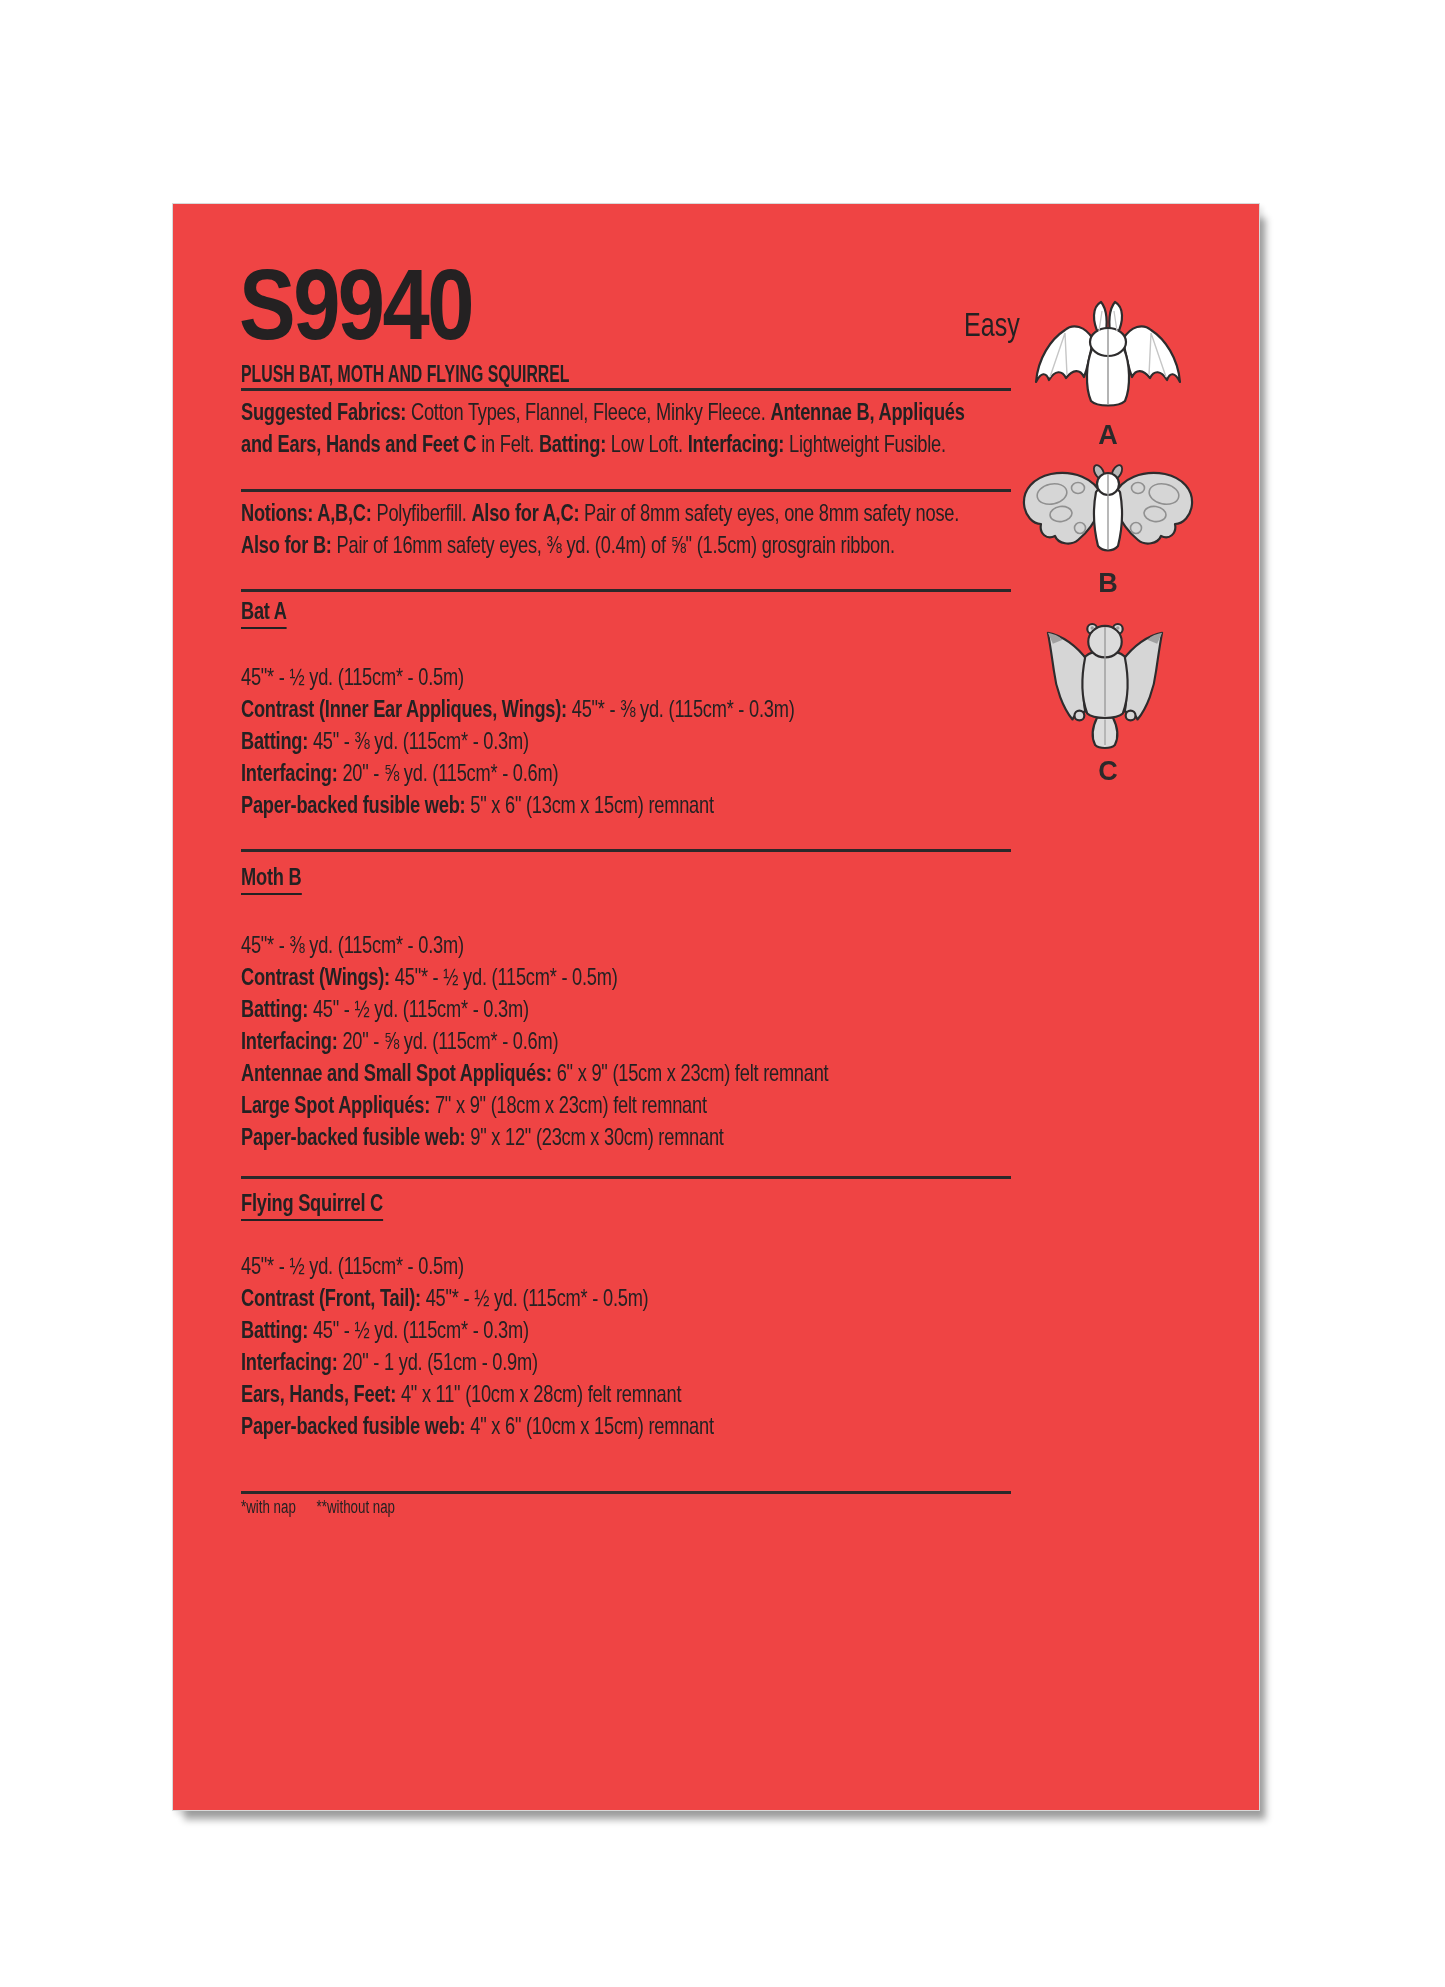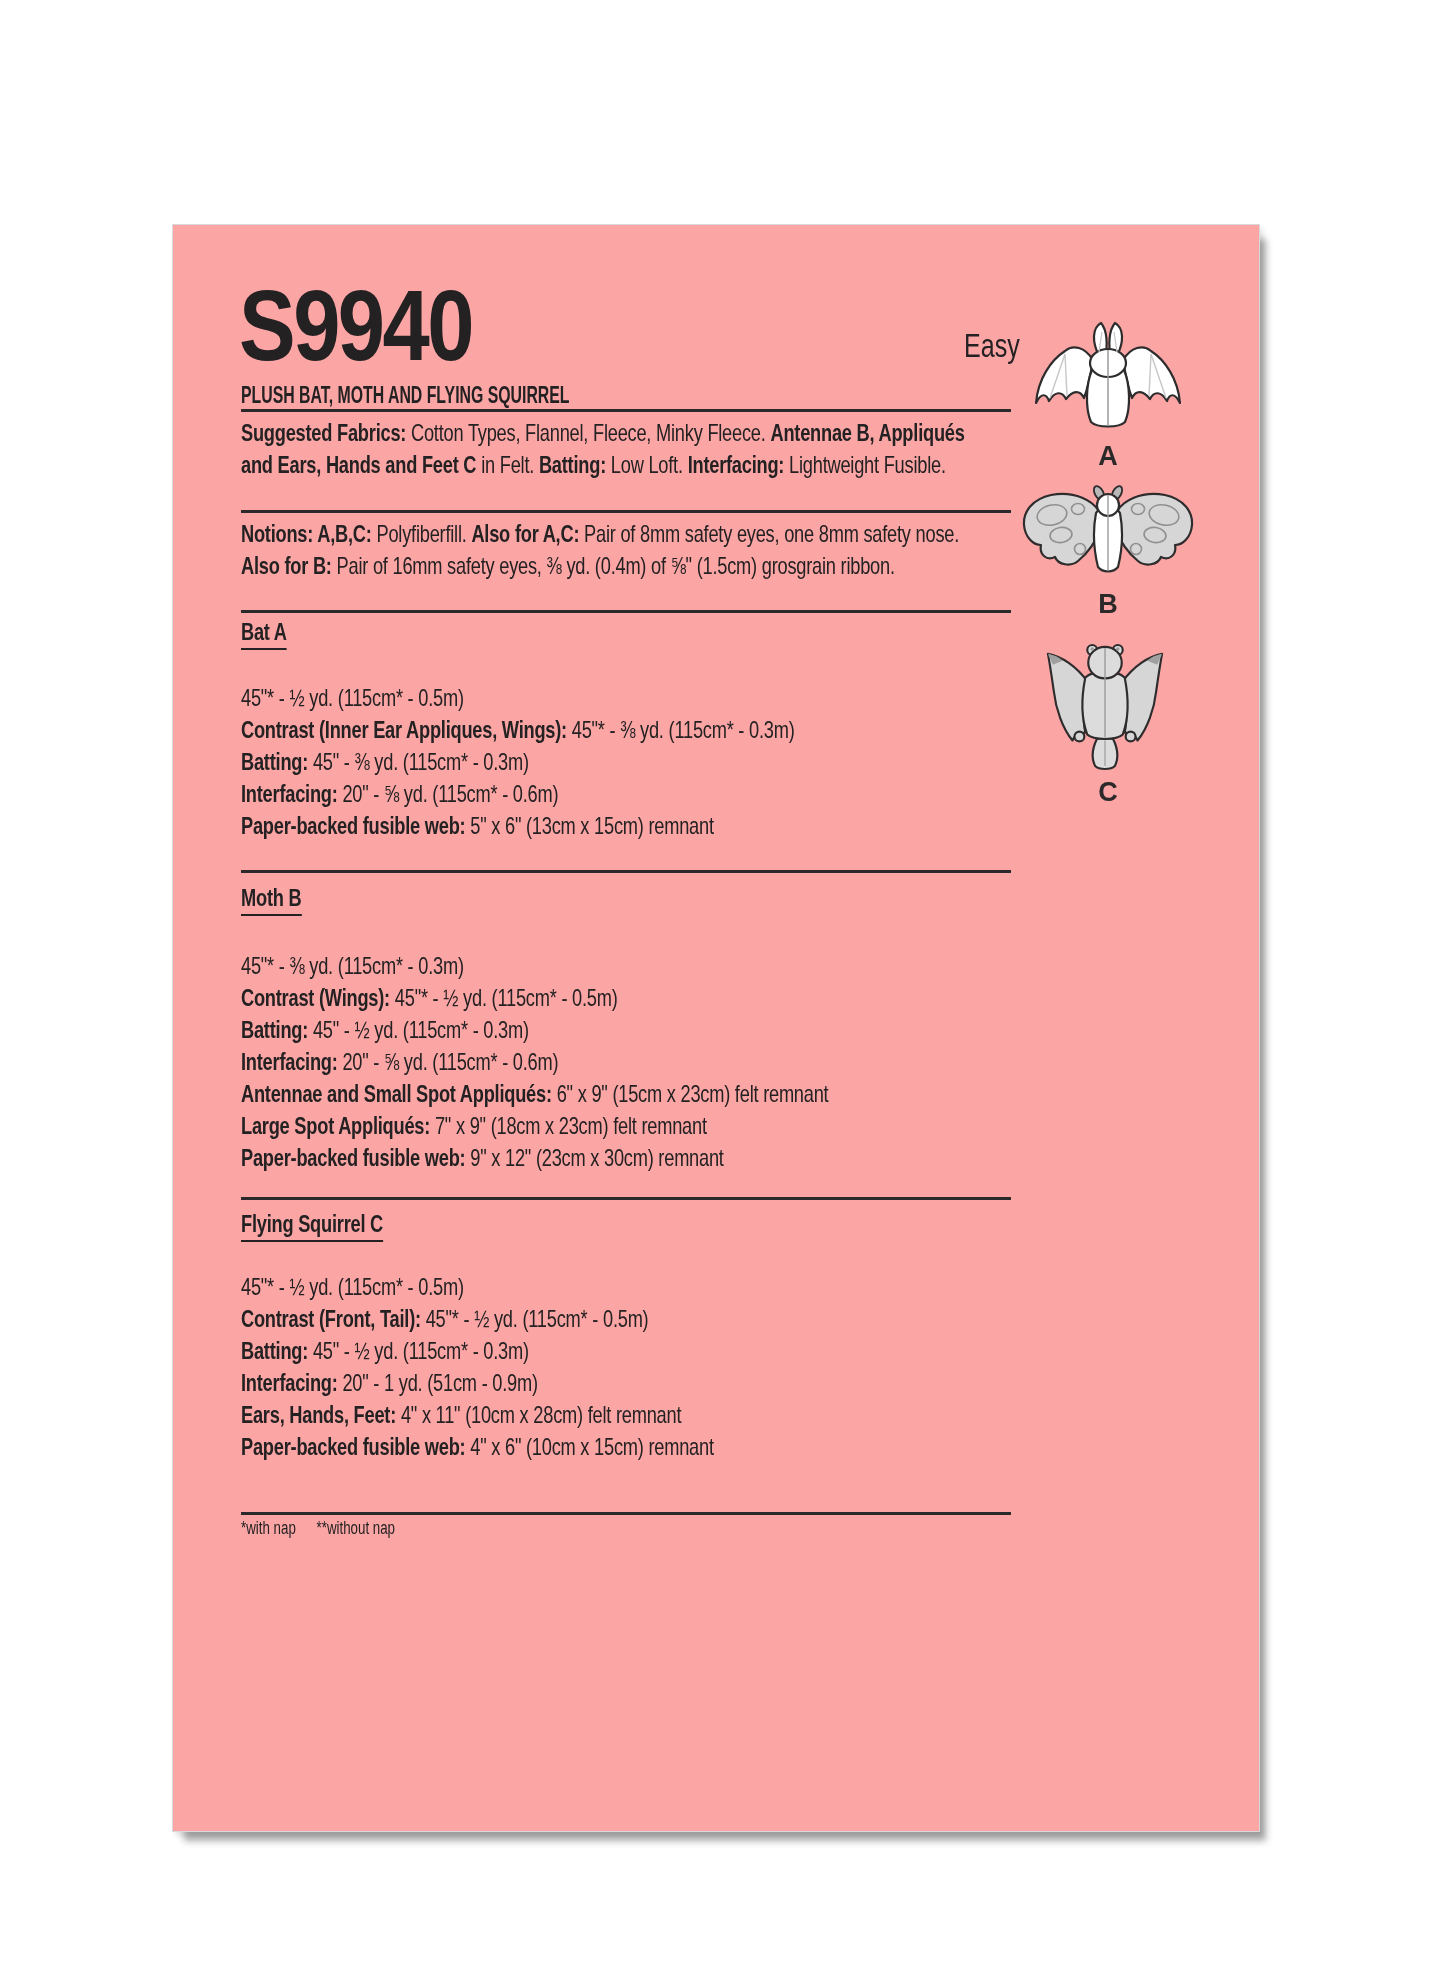--- a/index.html
+++ b/index.html
@@ -7,23 +7,23 @@
     position: relative;
     width: 1445px;
     height: 1987px;
     background: #ffffff;
     overflow: hidden;
     font-family: "Liberation Sans", "DejaVu Sans", sans-serif;
     color: #242122;
   }
   .page {
     position: absolute;
-    left: 172px; top: 224px;
+    left: 172px; top: 203px;
     width: 1086px; height: 1606px;
-    background: #fca5a5;
+    background: #ef4444;
     border: 1px solid #d9d9d9;
     box-shadow: 9px 12px 7px -3px rgba(0,0,0,0.32), 3px 4px 5px rgba(0,0,0,0.10);
   }
   .abs { position: absolute; }
   .nowrap { white-space: nowrap; }
 
   .t-title {
     font-size: 100px; font-weight: bold; line-height: 100px;
     letter-spacing: -3px;
     transform: scaleX(0.85); transform-origin: 0 0;

